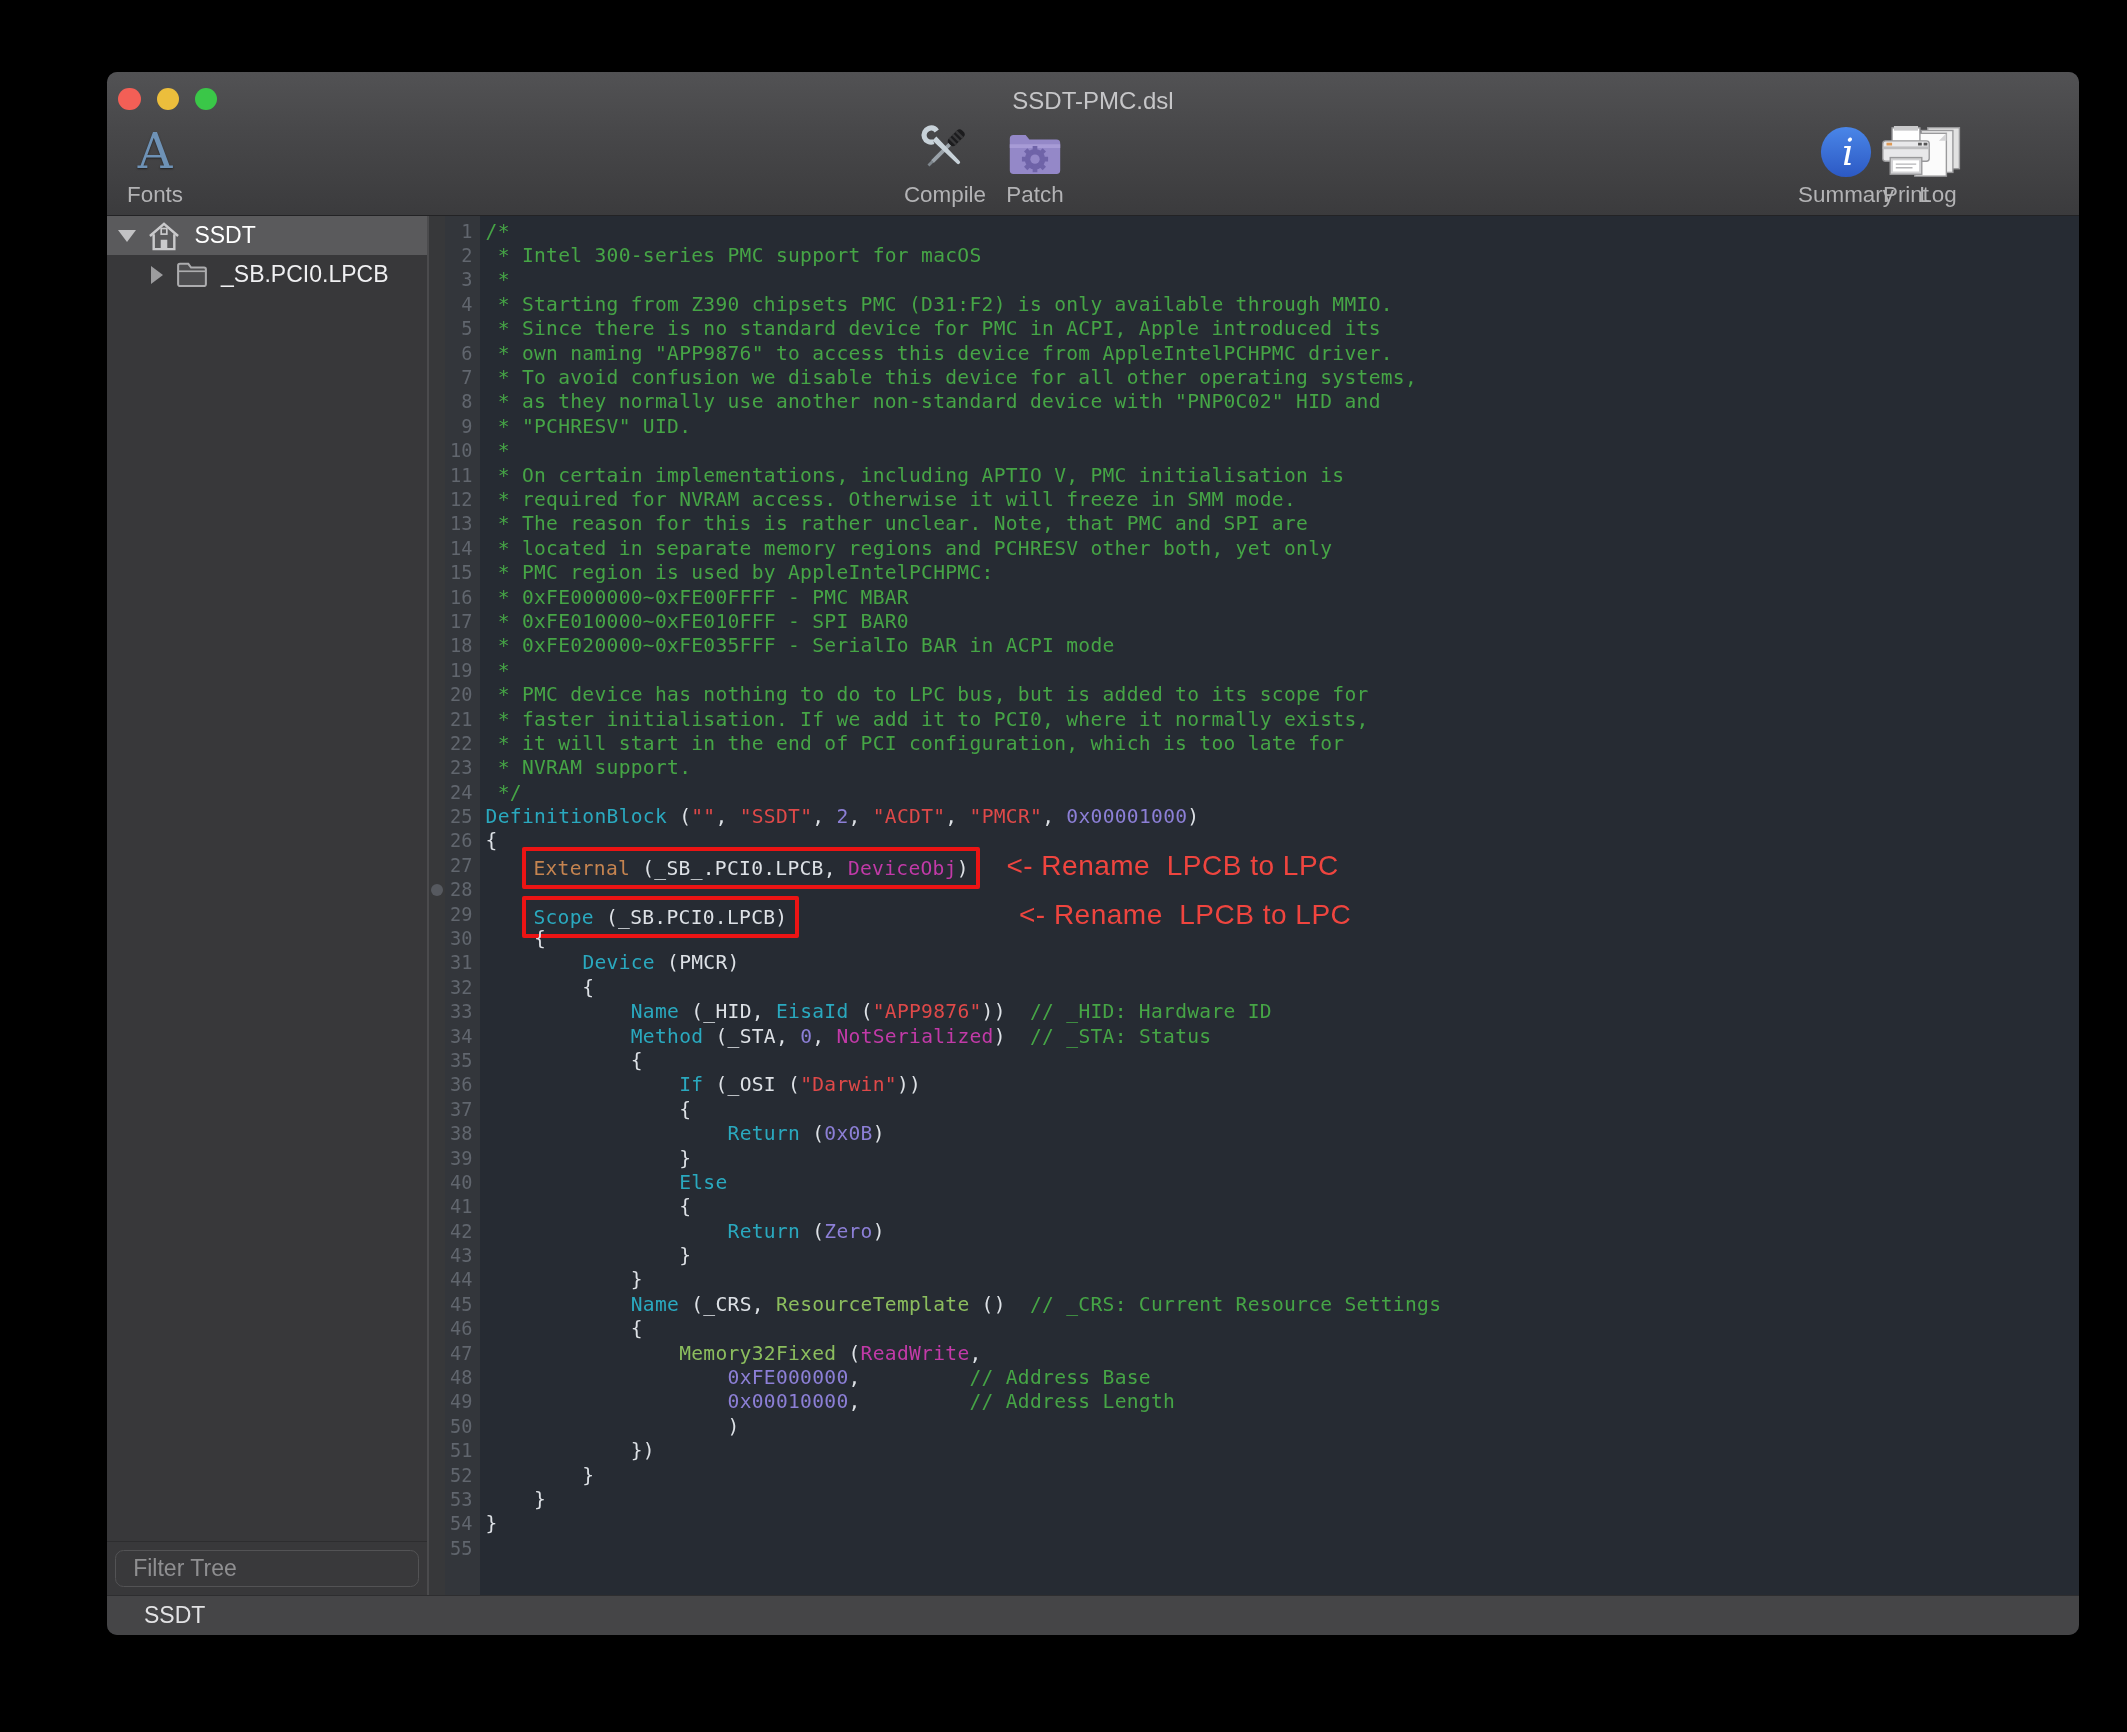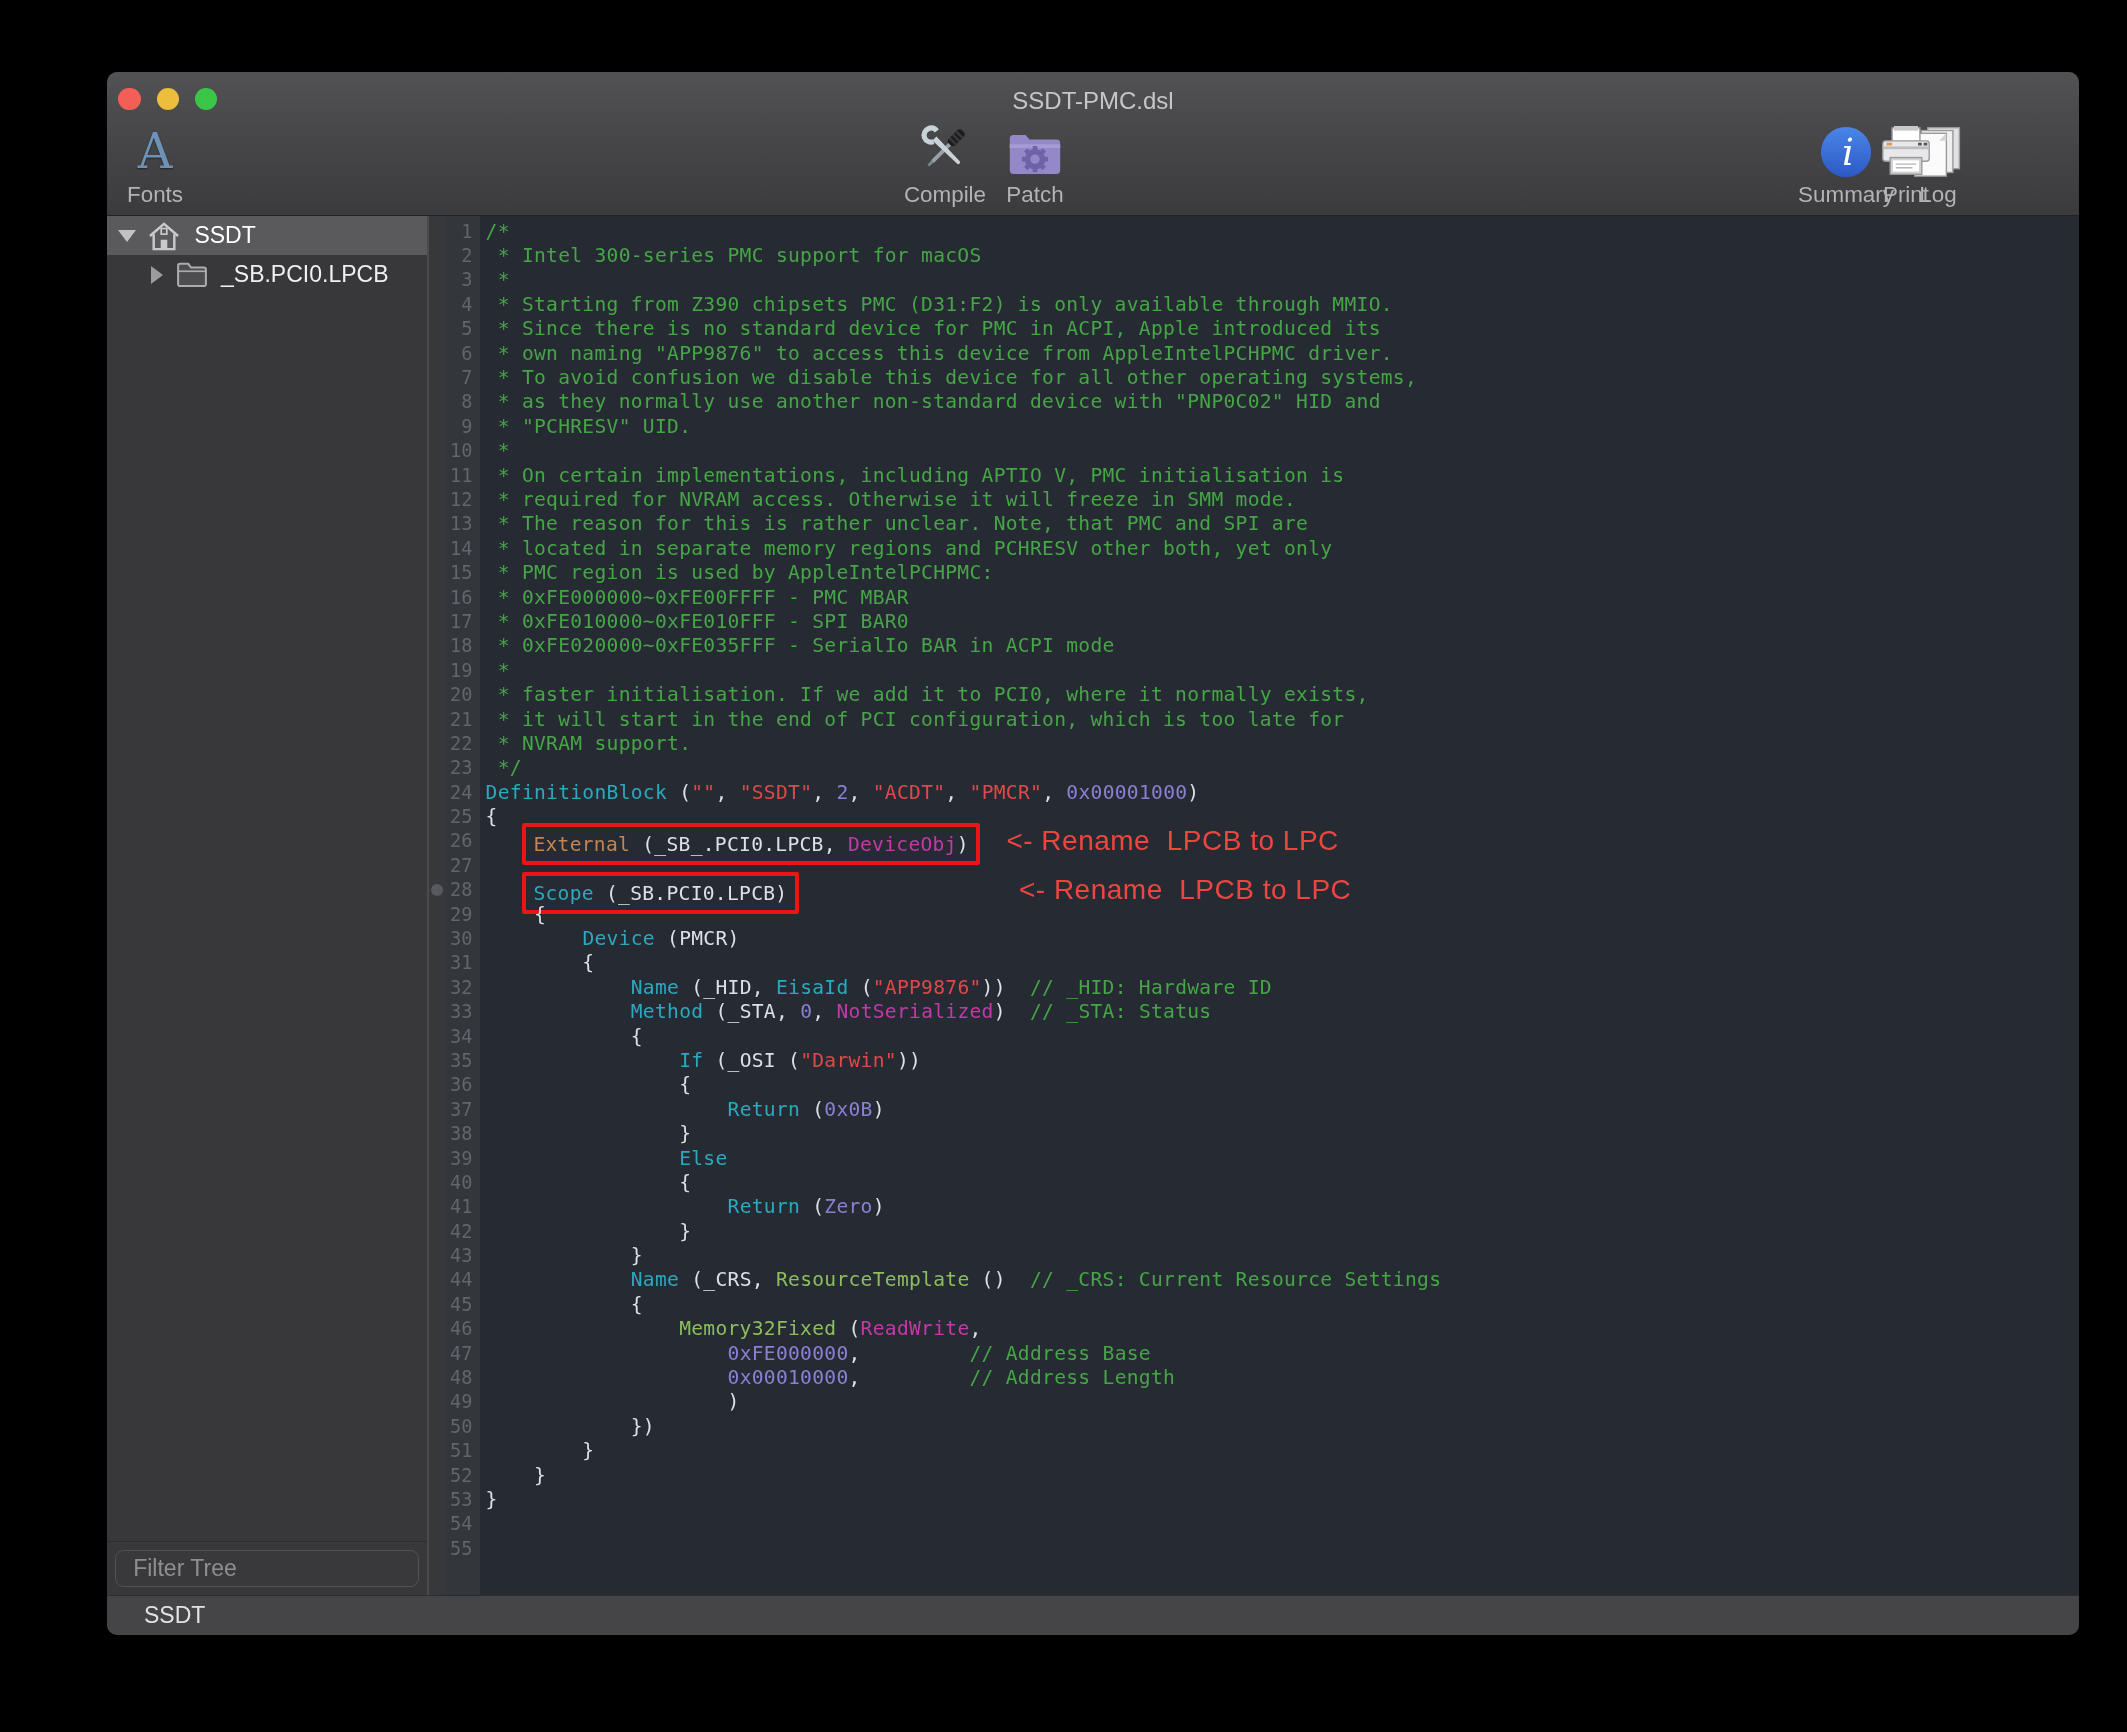--- a/index.html
+++ b/index.html
@@ -309,20 +309,21 @@
           <div class="cl"><span class="cm"> *</span></div>
           <div class="cl"><span class="cm"> * On certain implementations, including APTIO V, PMC initialisation is</span></div>
           <div class="cl"><span class="cm"> * required for NVRAM access. Otherwise it will freeze in SMM mode.</span></div>
           <div class="cl"><span class="cm"> * The reason for this is rather unclear. Note, that PMC and SPI are</span></div>
           <div class="cl"><span class="cm"> * located in separate memory regions and PCHRESV other both, yet only</span></div>
           <div class="cl"><span class="cm"> * PMC region is used by AppleIntelPCHPMC:</span></div>
           <div class="cl"><span class="cm"> * 0xFE000000~0xFE00FFFF - PMC MBAR</span></div>
           <div class="cl"><span class="cm"> * 0xFE010000~0xFE010FFF - SPI BAR0</span></div>
           <div class="cl"><span class="cm"> * 0xFE020000~0xFE035FFF - SerialIo BAR in ACPI mode</span></div>
           <div class="cl"><span class="cm"> *</span></div>
+          <div class="cl"><span class="cm"> * PMC device has nothing to do to LPC bus, but is added to its scope for</span></div>
           <div class="cl"><span class="cm"> * faster initialisation. If we add it to PCI0, where it normally exists,</span></div>
           <div class="cl"><span class="cm"> * it will start in the end of PCI configuration, which is too late for</span></div>
           <div class="cl"><span class="cm"> * NVRAM support.</span></div>
           <div class="cl"><span class="cm"> */</span></div>
           <div class="cl"><span class="kw">DefinitionBlock</span><span class="txt"> (</span><span class="str">""</span><span class="txt">, </span><span class="str">"SSDT"</span><span class="txt">, </span><span class="num">2</span><span class="txt">, </span><span class="str">"ACDT"</span><span class="txt">, </span><span class="str">"PMCR"</span><span class="txt">, </span><span class="num">0x00001000</span><span class="txt">)</span></div>
           <div class="cl"><span class="txt">{</span></div>
           <div class="cl"><span class="txt">   </span><span class="redbox"><span class="ext">External</span><span class="txt"> (_SB_.PCI0.LPCB, </span><span class="pre">DeviceObj</span><span class="txt">)</span></span><span class="ann" style="margin-left: 26px;">&lt;- Rename  LPCB to LPC</span></div>
           <div class="cl"></div>
           <div class="cl"><span class="txt">   </span><span class="redbox"><span class="kw">Scope</span><span class="txt"> (_SB.PCI0.LPCB)</span></span><span class="ann" style="margin-left: 220px;">&lt;- Rename  LPCB to LPC</span></div>
           <div class="cl"><span class="txt">    {</span></div>

